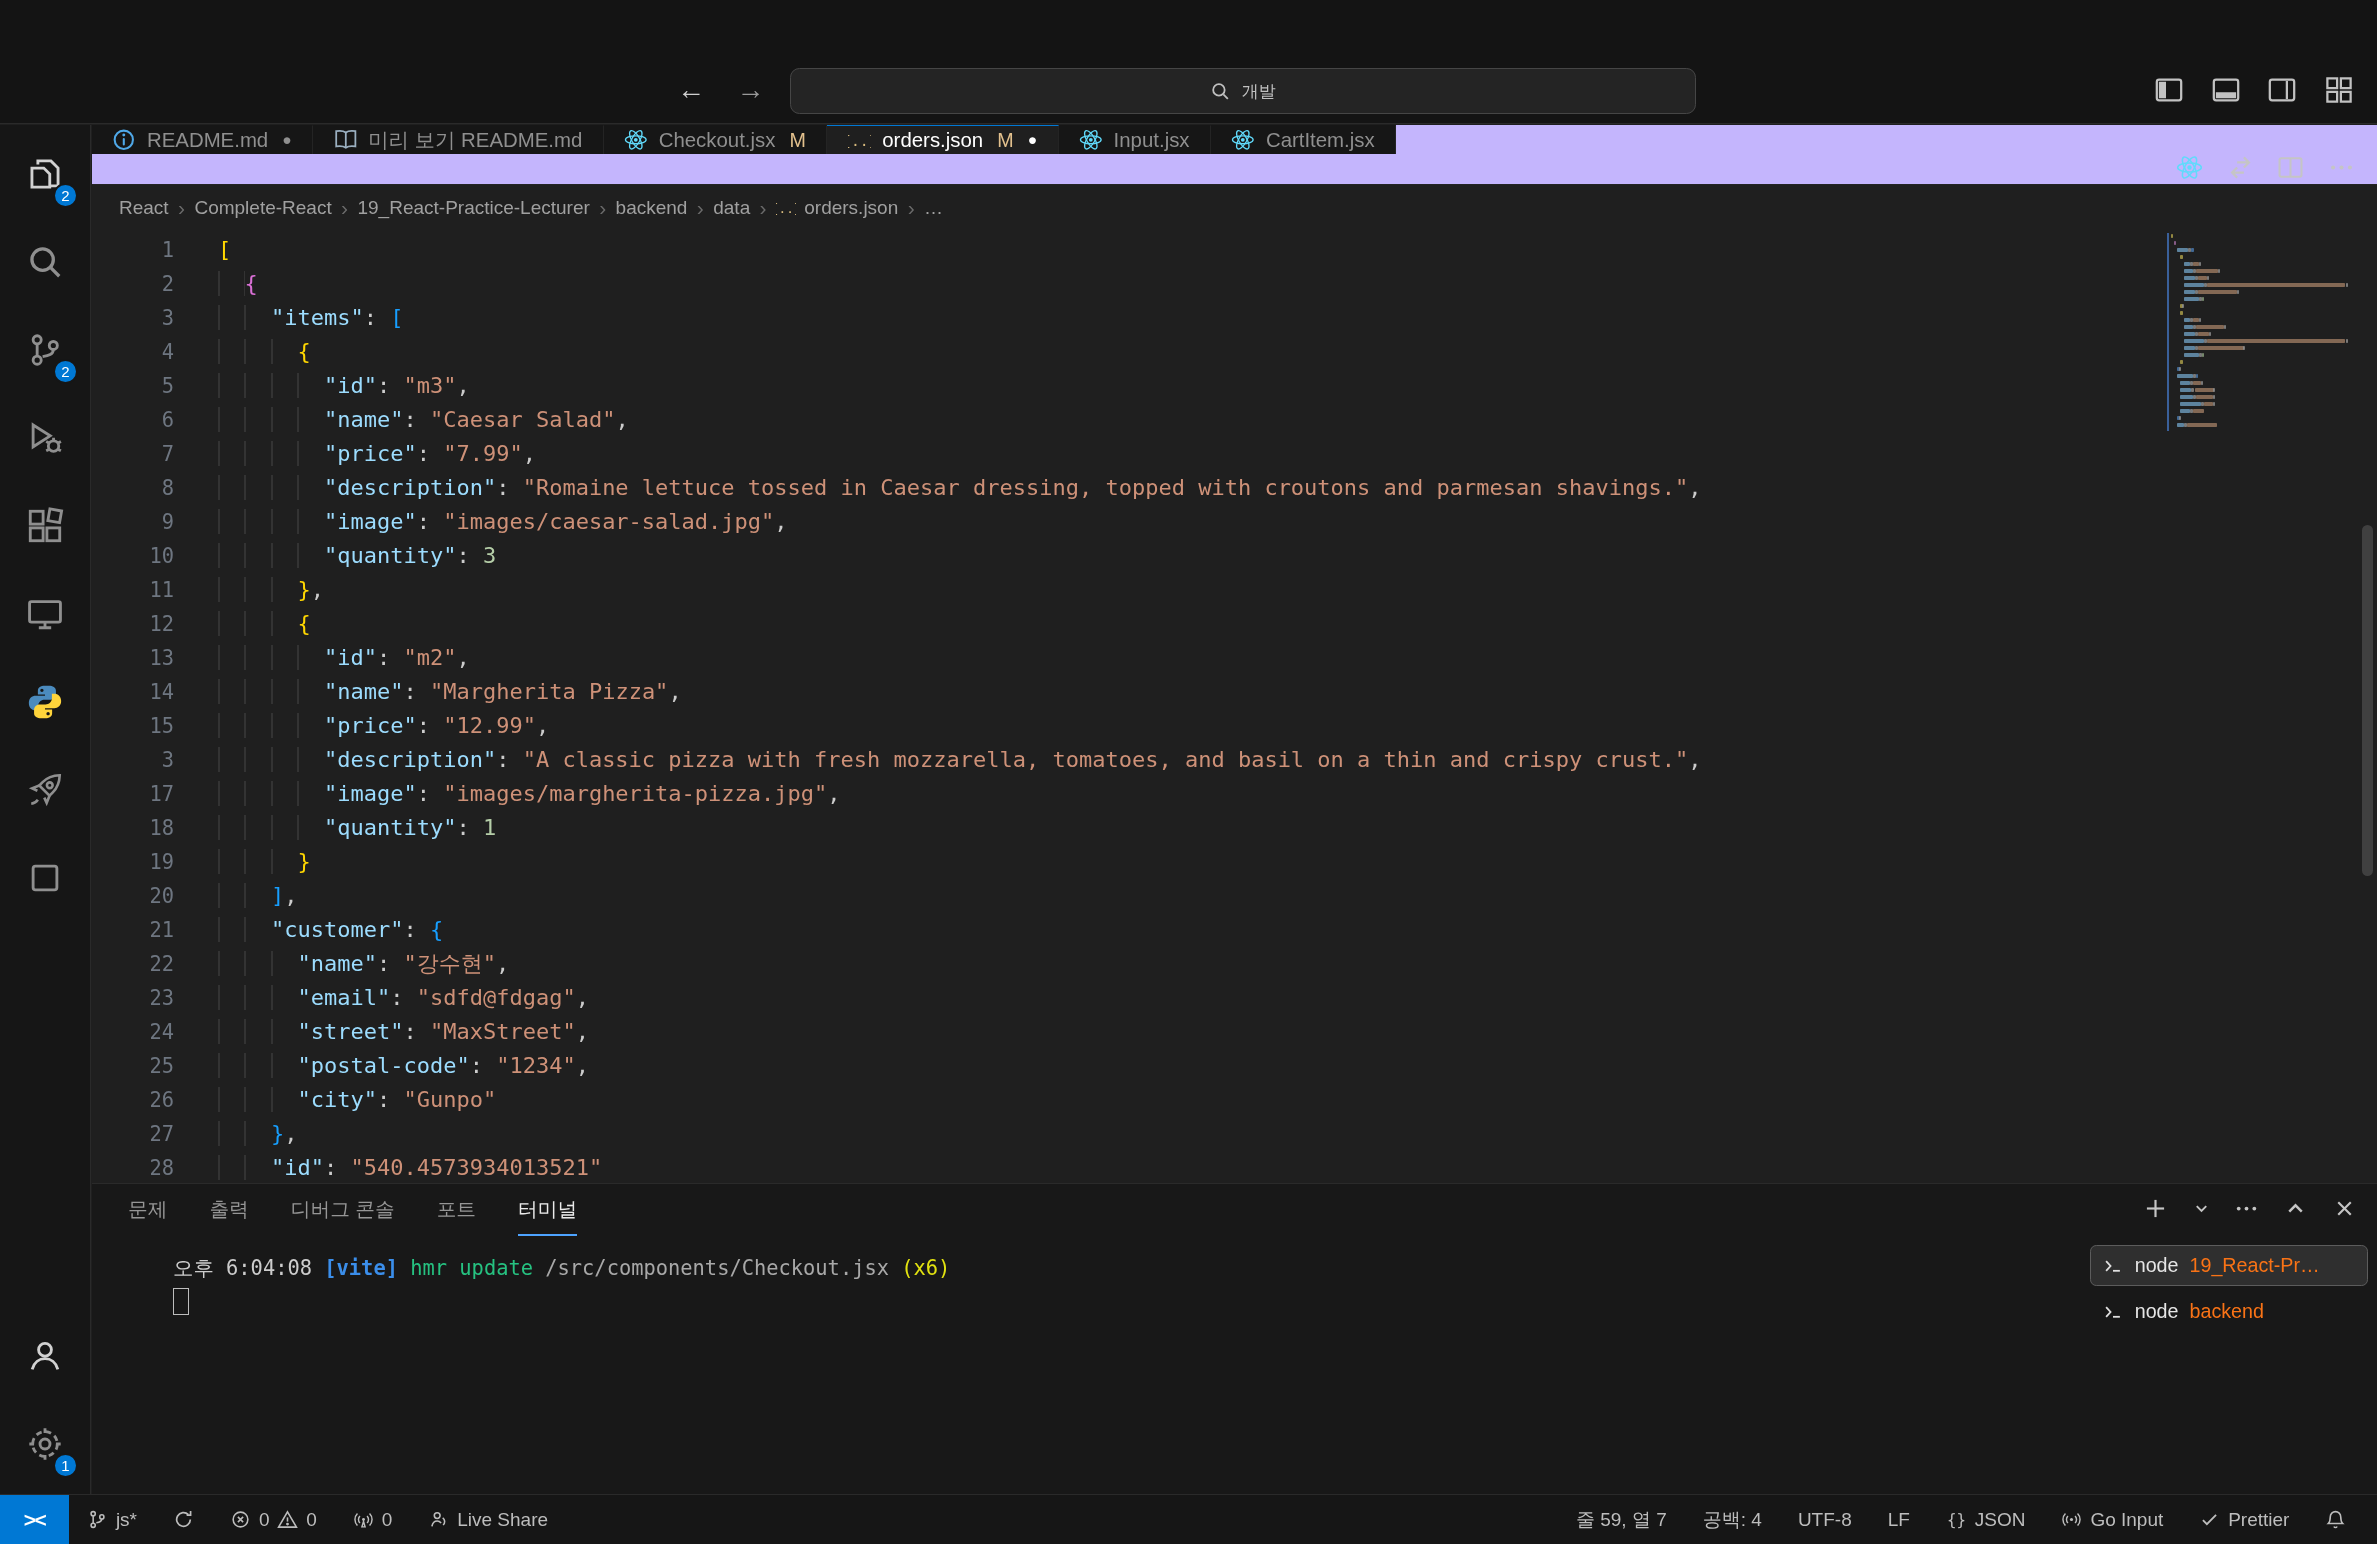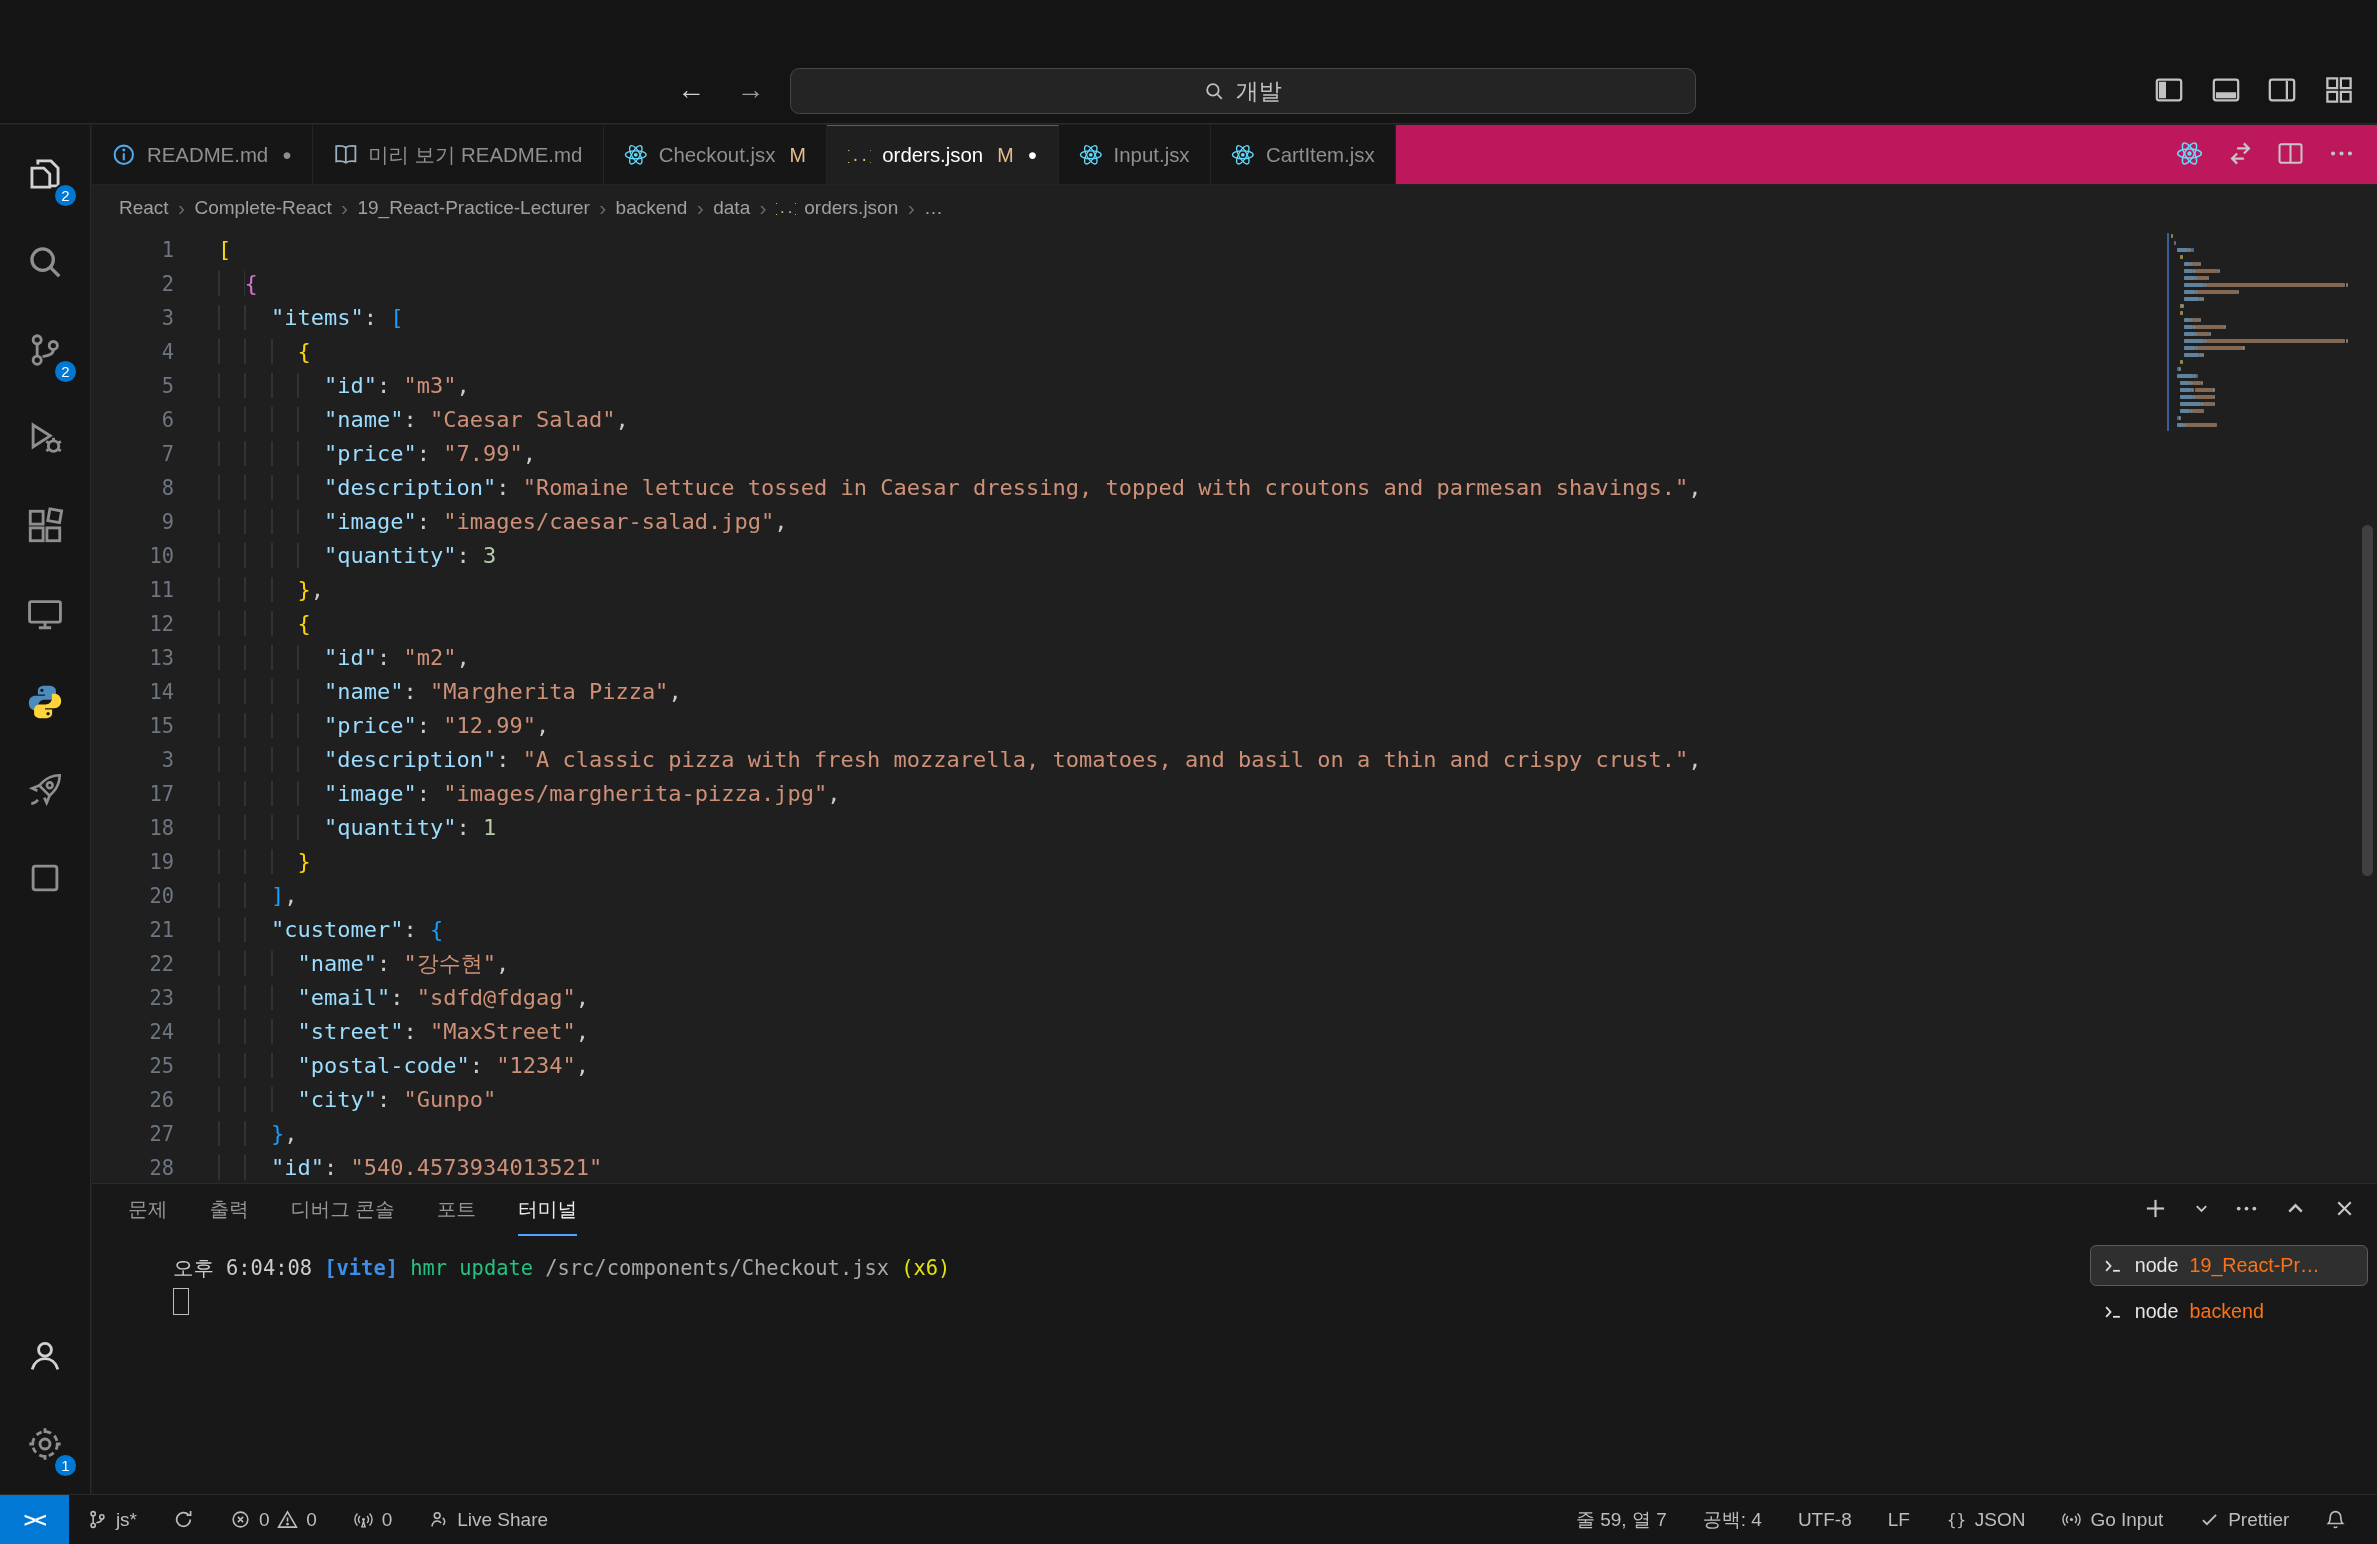--- a/index.html
+++ b/index.html
@@ -6,39 +6,39 @@
   *{box-sizing:border-box;}
   .root{position:absolute;inset:0;font-family:"Liberation Sans","DejaVu Sans",sans-serif;color:#cccccc;}
   .icon{display:inline-flex;align-items:center;justify-content:center;}
   .icon svg{width:22px;height:22px;display:block;}
 
   
   .titlebar{position:absolute;left:0;top:0;right:0;height:124px;background:#141414;border-bottom:0.8px solid #2a2a2a;}
   .nav-arrows{position:absolute;left:673px;top:66px;display:flex;gap:23.6px;}
   .nav-arrow{width:36px;height:47px;display:flex;align-items:center;justify-content:center;font-size:28px;color:#cfcfcf;}
   .nav-arrow.fwd{color:#9a9a9a;}
-  .command-center{position:absolute;left:790px;top:68px;width:906px;height:46px;background:#242424;border:0.8px solid #464646;border-radius:9.4px;display:flex;align-items:center;justify-content:center;gap:11px;color:#c0c0c0;font-size:23px;}
+  .command-center{position:absolute;left:790px;top:68px;width:906px;height:46px;background:#242424;border:0.8px solid #464646;border-radius:9.4px;display:flex;align-items:center;justify-content:center;gap:11px;color:#c0c0c0;font-size:17px;}
   .command-center .icon svg{width:20.4px;height:20.4px;}
   .layout-controls{position:absolute;right:20.4px;top:72px;display:flex;gap:20.4px;color:#c2c2c2;}
   .layout-controls .tbtn{width:36px;height:36px;display:flex;align-items:center;justify-content:center;}
   .layout-controls .icon svg{width:30px;height:30px;}
 
   
   .activitybar{position:absolute;left:0;top:125px;width:91px;bottom:50px;background:#161616;border-right:0.8px solid #2a2a2a;display:flex;flex-direction:column;align-items:center;}
   .ab-top{display:flex;flex-direction:column;margin-top:4.7px;}
   .ab-bottom{margin-top:auto;display:flex;flex-direction:column;margin-bottom:6.3px;}
   .ab-item{position:relative;width:91px;height:88px;display:flex;align-items:center;justify-content:center;color:#8f8f8f;}
   .ab-item:first-child{color:#d2d2d2;}
   .ab-item .icon svg{width:38px;height:38px;}
   .badge{position:absolute;right:12.6px;bottom:9.4px;min-width:25px;height:25px;padding:0 4.7px;border-radius:12.6px;background:#0078d4;color:#fff;font-size:15px;display:flex;align-items:center;justify-content:center;border:2.4px solid #161616;}
 
   
   .main{position:absolute;left:92px;top:125px;right:0;bottom:50px;display:flex;flex-direction:column;}
 
-  .tabbar{height:60px;background:#be185d;display:flex;align-items:stretch;border-bottom:0.8px solid #242424;}
+  .tabbar{height:60px;background:#c4b5fd;display:flex;align-items:stretch;border-bottom:0.8px solid #242424;flex-direction:column;}
   .tabs{display:flex;}
   .tab{display:flex;align-items:center;gap:11px;padding:0 20.4px;border-right:0.8px solid #242424;border-top:1.6px solid transparent;color:#8f8f8f;font-size:20.4px;background:#161616;white-space:nowrap;}
   .tab .icon svg{width:23.6px;height:23.6px;}
   .tab.active{background:#1f1f1f;color:#ffffff;border-top-color:#0078d4;}
   .git-m{color:#e2c08d;font-size:19.7px;margin-left:3.1px;}
   .dirty-dot{font-size:15.7px;margin-left:3.1px;color:inherit;}
   .tab-actions{margin-left:auto;display:flex;align-items:center;gap:23.6px;padding-right:22px;color:#c5c5c5;}
   .tab-actions .icon svg{width:27px;height:27px;}
 
   .breadcrumbs{height:46px;background:#1f1f1f;display:flex;align-items:center;padding-left:27px;font-size:19px;color:#a0a0a0;}

